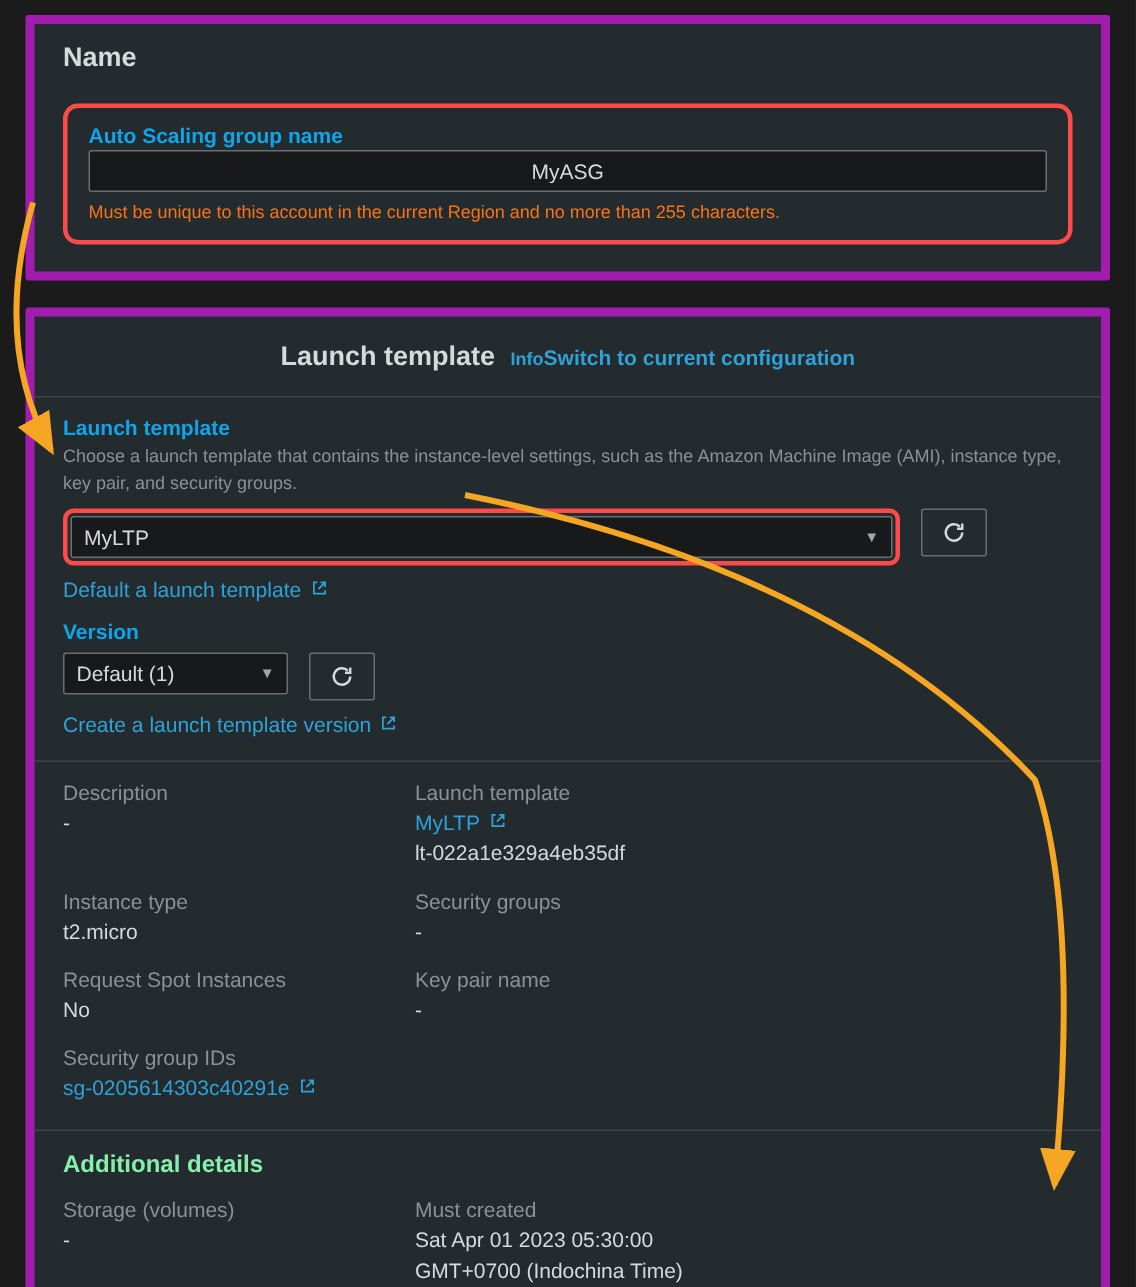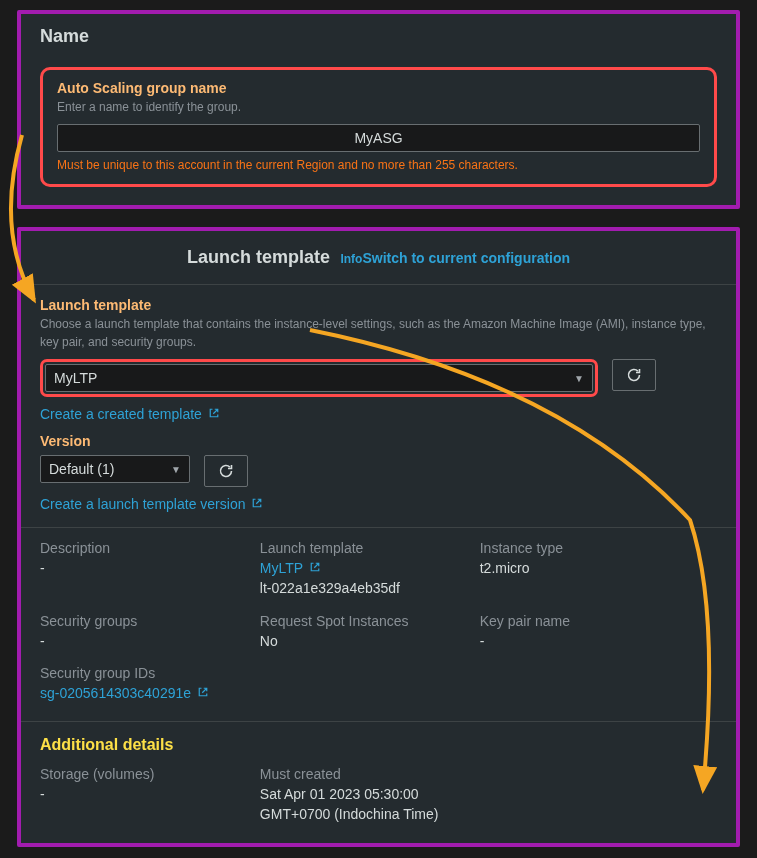--- a/index.html
+++ b/index.html
@@ -14,39 +14,39 @@
       width: 757px;
       height: 858px;
       overflow: hidden;
       position: relative;
     }
     .main-container {
       padding: 10px 17px 20px 17px;
     }
     .panel {
       background: #242b2f;
-      border: 4px solid #a21caf;
+      border: 6px solid #a21caf;
       border-radius: 2px;
       margin-bottom: 18px;
     }
     .panel-header {
       padding: 12px 19px 2px 19px;
     }
     .panel-title {
       font-size: 18px;
       font-weight: 700;
       color: #d5dbdb;
     }
     .panel-body {
       padding: 12px 19px 18px 19px;
     }
     .field-label {
       font-size: 14px;
       font-weight: 700;
-      color: #fdba74;
+      color: #0ea5e9;
       margin-bottom: 2px;
     }
     .field-hint {
       font-size: 12px;
       color: #8a9197;
       line-height: 1.5;
       margin-bottom: 8px;
     }
     .text-input {
       width: 100%;
@@ -155,21 +155,21 @@
     .external-icon svg {
       width: 12px;
       height: 12px;
     }
     .section-block {
       margin-top: 10px;
     }
     .detail-grid {
       display: flex;
       flex-wrap: wrap;
-      gap: 0 10px;
+      gap: 0 26px;
       padding: 12px 19px 4px 19px;
     }
     .detail-col {
       width: 31%;
       margin-bottom: 14px;
     }
     .detail-label {
       font-size: 14px;
       color: #8a9197;
       margin-bottom: 2px;
@@ -178,21 +178,21 @@
       font-size: 14px;
       color: #d5dbdb;
       line-height: 1.45;
     }
     .additional-header {
       padding: 14px 19px 0 19px;
     }
     .additional-title {
       font-size: 16px;
       font-weight: 700;
-      color: #fde047;
+      color: #86efac;
     }
     .select-highlight {
       border: 3px solid #ff4a4a;
       border-radius: 7px;
       padding: 2px;
       display:inline-block;
     }
     
     .arrow-svg {
       position: absolute;
@@ -205,21 +205,20 @@
 
 <div class="main-container">
 
   <div class="panel">
     <div class="panel-header">
       <div class="panel-title">Name</div>
     </div>
     <div class="panel-body">
       <div class="highlight-box-red highlight-name-block">
         <div class="field-label">Auto Scaling group name</div>
-        <div class="field-hint">Enter a name to identify the group.</div>
         <input class="text-input" value="MyASG" style="">
         <div class="field-below-hint">Must be unique to this account in the current Region and no more than 255 characters.</div>
       </div>
     </div>
   </div>
 
   <div class="panel">
     <div class="lt-header">
       <div>
         <span class="lt-title">Launch template</span>
@@ -241,21 +240,21 @@
           </div>
           <div class="refresh-btn">
             <svg width="16" height="16" viewBox="0 0 16 16" fill="none" stroke="#d5dbdb" stroke-width="1.6">
               <path d="M13.5 8a5.5 5.5 0 1 1-1.6-3.9"></path>
               <path d="M13.5 2v3.5H10"></path>
             </svg>
           </div>
         </div>
         <div style="margin-top:8px;">
           <span class="link">
-            <span>Create a created template</span>
+            <span>Default a launch template</span>
             <span class="external-icon">
               <svg viewBox="0 0 16 16" fill="none" stroke="#2ea2d6" stroke-width="1.6">
                   <path d="M6 3H3v10h10v-3M9 3h4v4M13 3L7 9"></path>
                 </svg>
             </span>
           </span>
         </div>
       </div>
 
       <div class="section-block">

